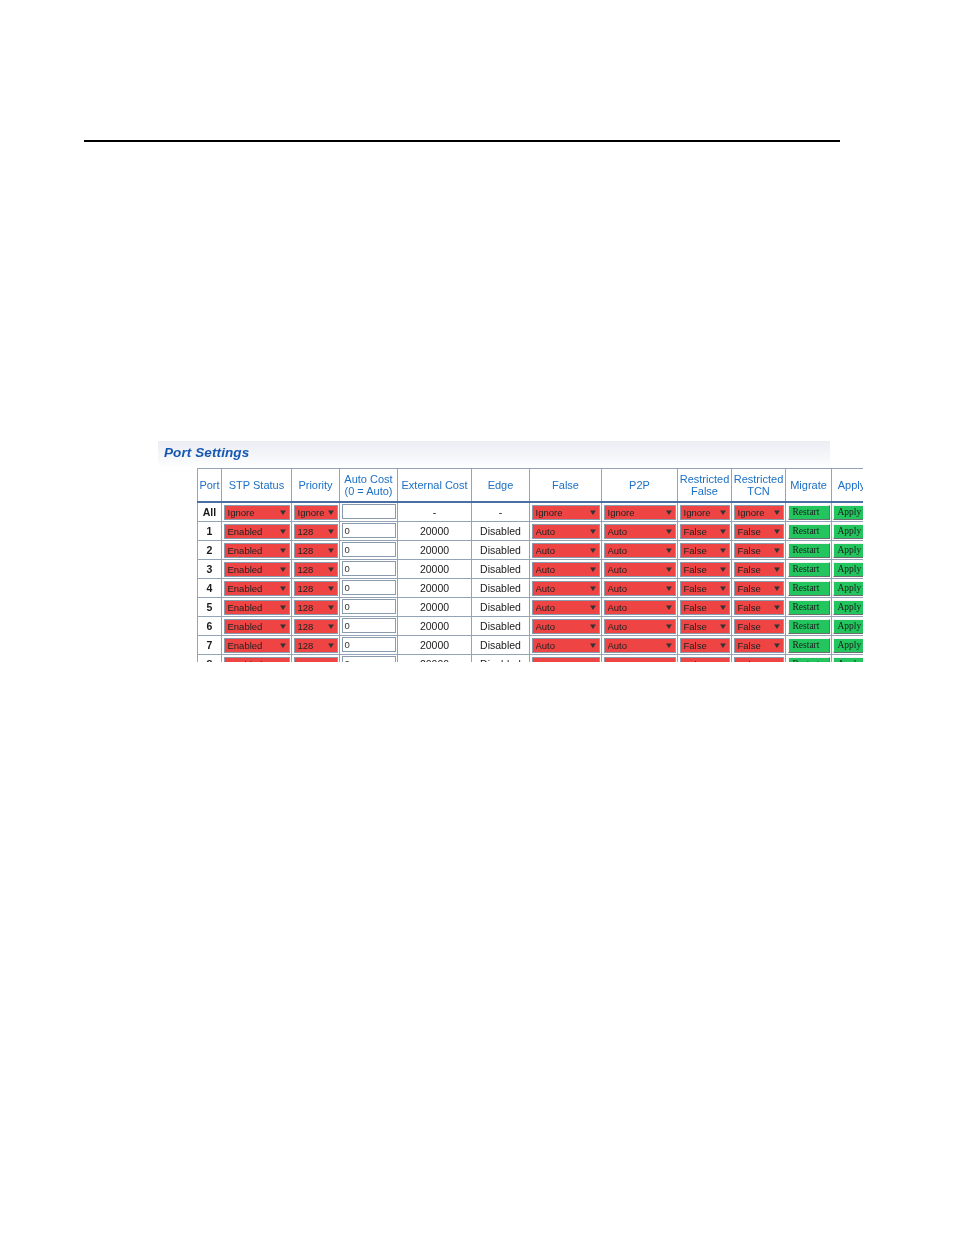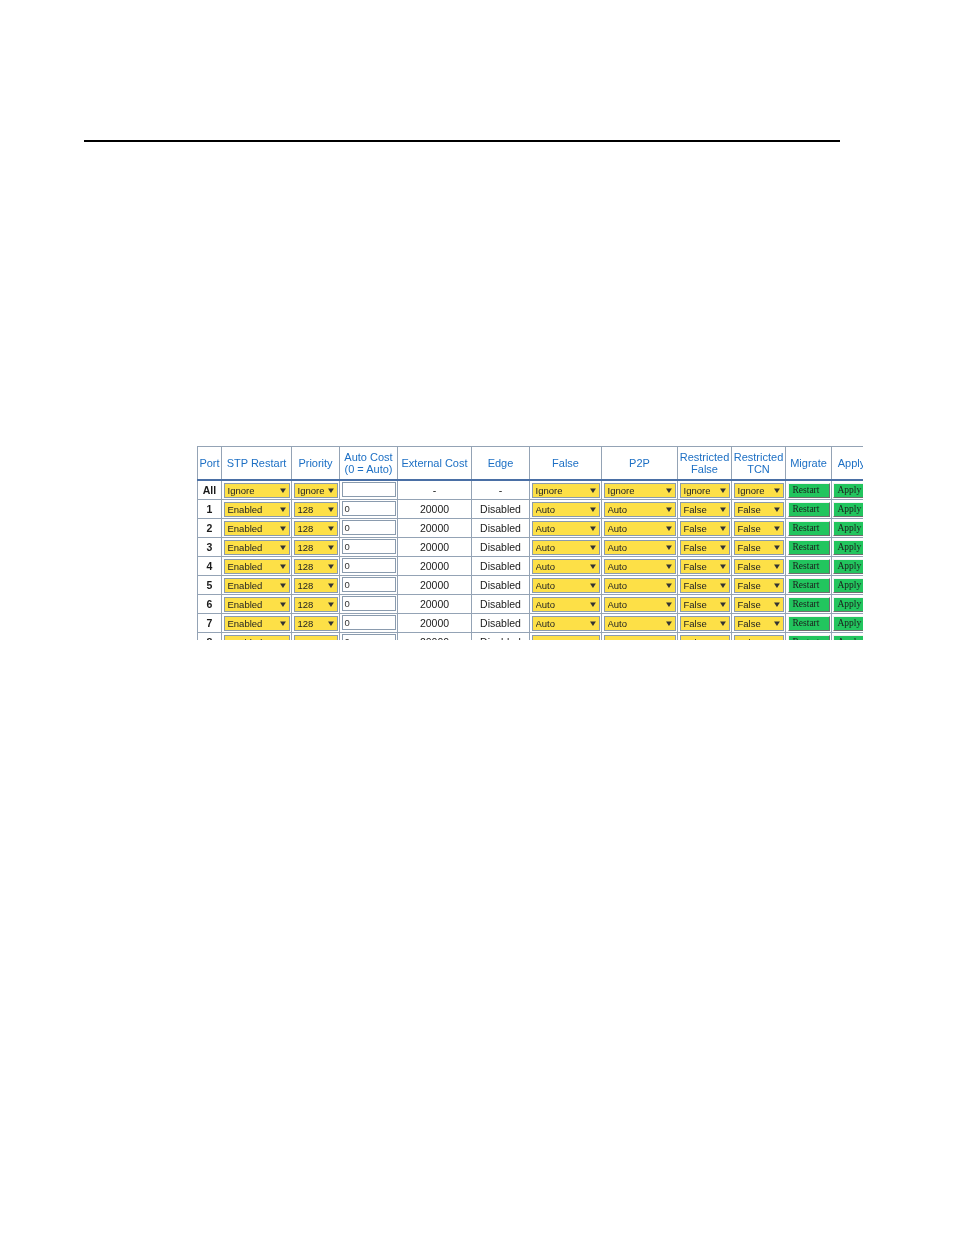--- a/index.html
+++ b/index.html
@@ -48,21 +48,20 @@
     font-style: italic;
     color: #1558b0;
     letter-spacing: 0.1px;
     white-space: nowrap;
   }
 
   .table-clip {
     width: 666px;
     height: 194px;
     overflow: hidden;
-    margin-top: 5px;
     padding-left: 39px;
   }
 
   table.portsettings {
     border-collapse: collapse;
     table-layout: fixed;
     width: 666px;
     background: #ffffff;
     border: 1px solid #6d7f96;
   }
@@ -117,21 +116,21 @@
   td.cellpad { padding: 0 2px; }
 
   
   .sel {
     display: inline-flex;
     align-items: center;
     justify-content: space-between;
     box-sizing: border-box;
     height: 15px;
     border: 1px solid #8a9bae;
-    background: #fde047;
+    background: #ef4444;
     font-size: 9.5px;
     color: #222222;
     padding: 0 2px 0 3px;
     line-height: 13px;
     text-align: left;
     font-family: "Liberation Sans", sans-serif;
     overflow: hidden;
   }
   .sel .lbl { overflow: hidden; white-space: nowrap; }
   .sel .arw {
@@ -184,20 +183,23 @@
 
   .dash { color: #333333; font-size: 11px; }
 </style>
 </head>
 <body>
 
 <div class="page-rule"></div>
 
 <div class="figure">
 
+  <div class="panel-title-band">
+    <div class="panel-title">Port Settings</div>
+  </div>
 
   <div class="table-clip">
     <table class="portsettings">
       <colgroup>
         <col class="c-port">
           <col class="c-stp">
           <col class="c-prio">
           <col class="c-admin">
         <col class="c-ext">
           <col class="c-state">
@@ -207,21 +209,21 @@
           <col class="c-rtcn">
           <col class="c-migr">
           <col class="c-apply">
       </colgroup>
       <thead>
         <tr>
           <th>
             <span>Port</span>
           </th>
           <th>
-            <span>STP Restart</span>
+            <span>STP Status</span>
           </th>
           <th>
             <span>Priority</span>
           </th>
           <th>
             <span>Auto Cost</span>
             <span class="hdr2">(0 = Auto)</span>
           </th>
           <th>
             <span>External Cost</span>

